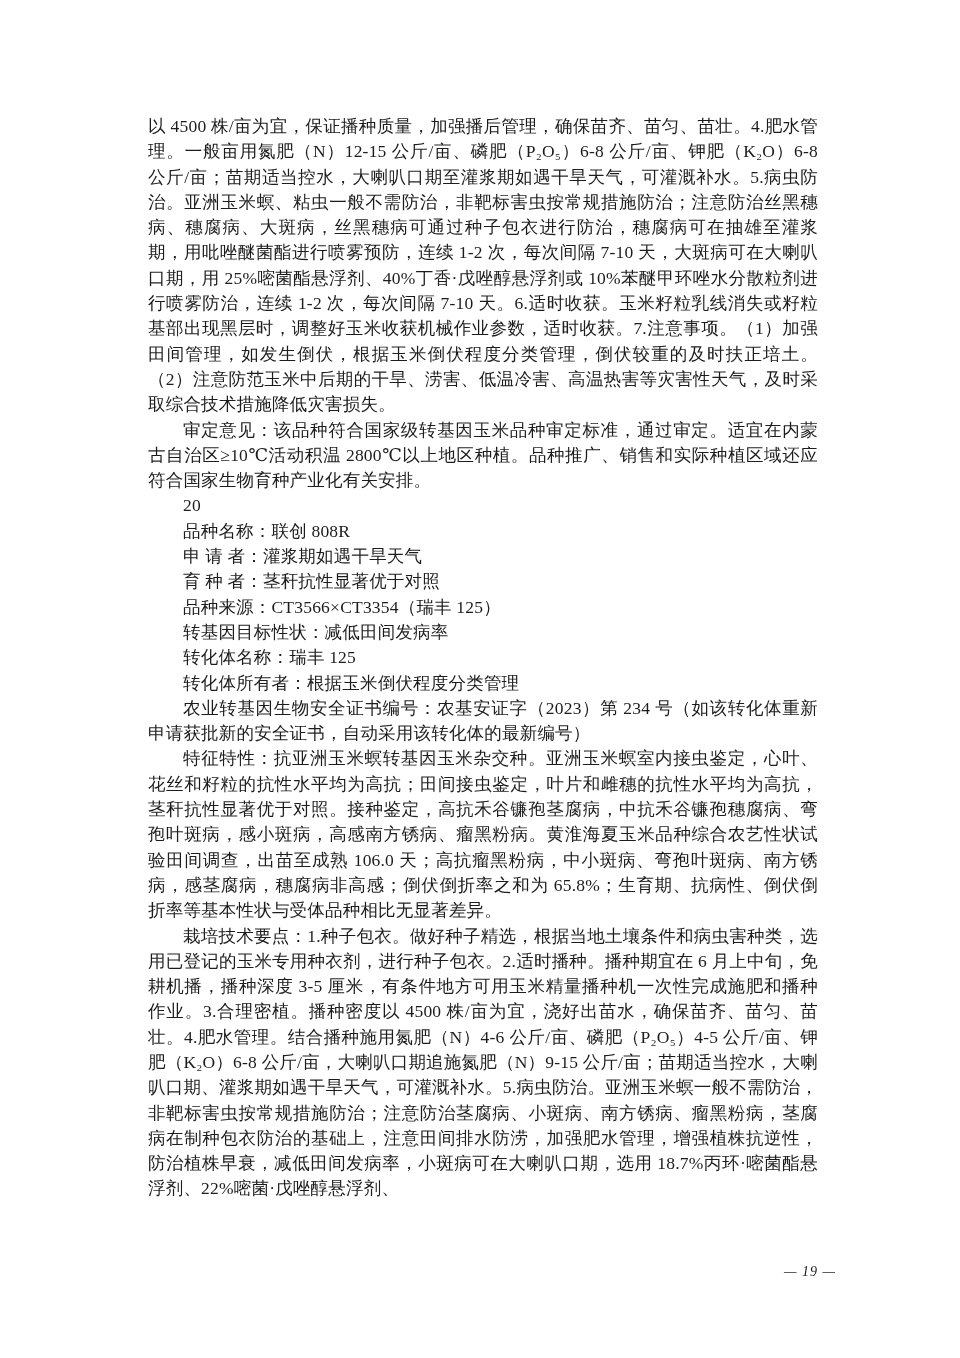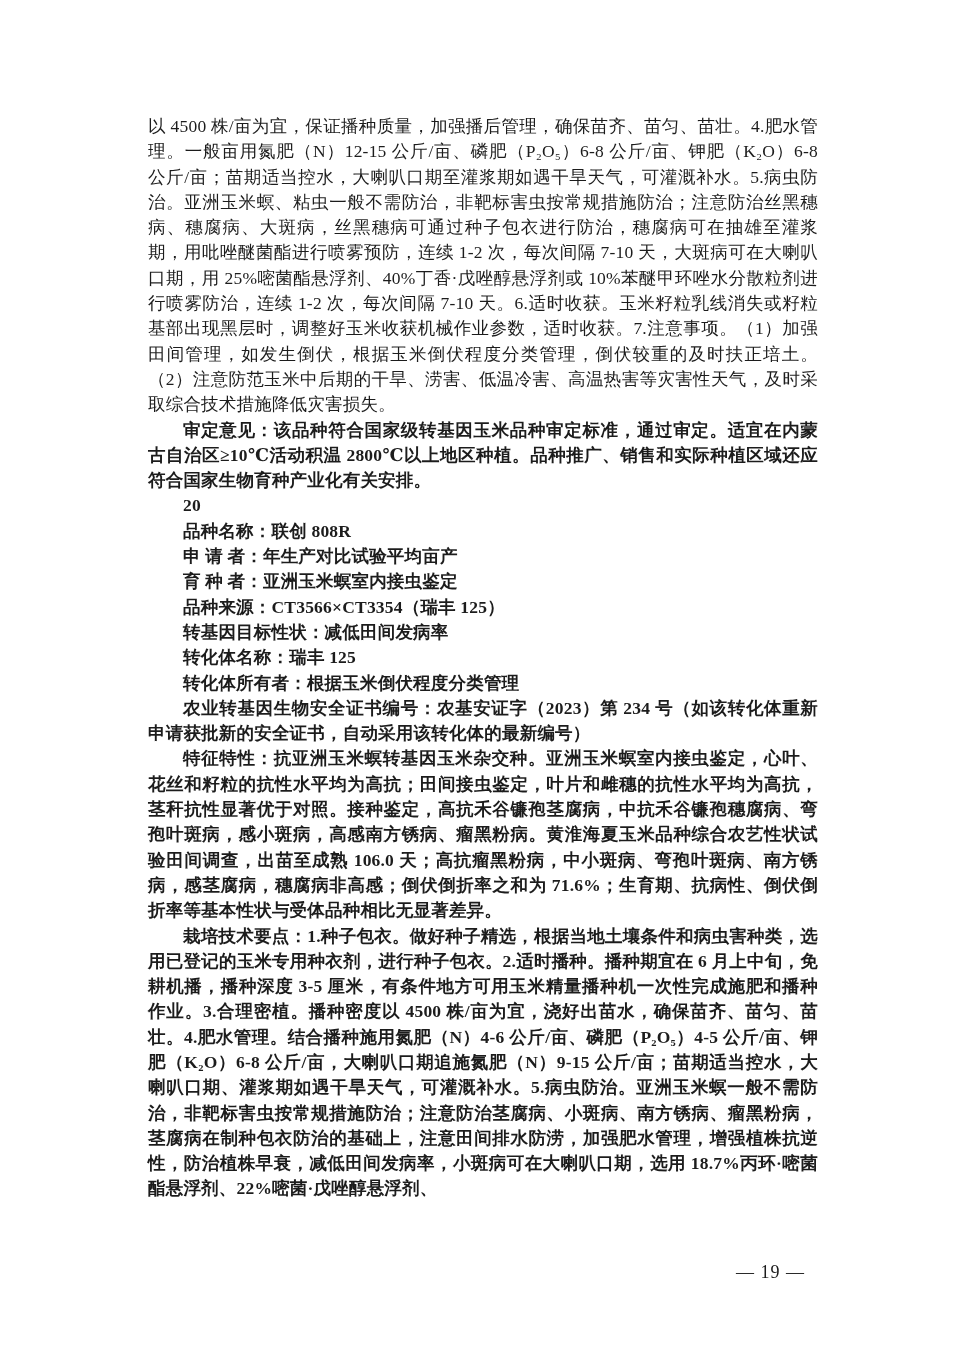--- a/index.html
+++ b/index.html
@@ -25,50 +25,50 @@
     line-height: 25.3px;
     text-align: justify;
     letter-spacing: 0.2px;
   }
   .text-block p {
     margin: 0;
     padding: 0;
   }
   .text-block p.indent {
     text-indent: 2em;
-    font-weight: bold;
   }
   .page-footer {
     position: absolute;
     top: 1260px;
     left: 736px;
     width: 100px;
-    font-size: 18px;
+    font-size: 14px;
     line-height: 24px;
-    text-align: left;
+    text-align: right;
     letter-spacing: 1px;
     white-space: nowrap;
+    font-style: italic;
   }
 </style>
 </head>
 <body>
 
 <div class="page">
 
   <div class="text-block">
     <p>以 4500 株/亩为宜，保证播种质量，加强播后管理，确保苗齐、苗匀、苗壮。4.肥水管理。一般亩用氮肥（N）12-15 公斤/亩、磷肥（P₂O₅）6-8 公斤/亩、钾肥（K₂O）6-8 公斤/亩；苗期适当控水，大喇叭口期至灌浆期如遇干旱天气，可灌溉补水。5.病虫防治。亚洲玉米螟、粘虫一般不需防治，非靶标害虫按常规措施防治；注意防治丝黑穗病、穗腐病、大斑病，丝黑穗病可通过种子包衣进行防治，穗腐病可在抽雄至灌浆期，用吡唑醚菌酯进行喷雾预防，连续 1-2 次，每次间隔 7-10 天，大斑病可在大喇叭口期，用 25%嘧菌酯悬浮剂、40%丁香·戊唑醇悬浮剂或 10%苯醚甲环唑水分散粒剂进行喷雾防治，连续 1-2 次，每次间隔 7-10 天。6.适时收获。玉米籽粒乳线消失或籽粒基部出现黑层时，调整好玉米收获机械作业参数，适时收获。7.注意事项。（1）加强田间管理，如发生倒伏，根据玉米倒伏程度分类管理，倒伏较重的及时扶正培土。（2）注意防范玉米中后期的干旱、涝害、低温冷害、高温热害等灾害性天气，及时采取综合技术措施降低灾害损失。</p>
     <p class="indent">审定意见：该品种符合国家级转基因玉米品种审定标准，通过审定。适宜在内蒙古自治区≥10℃活动积温 2800℃以上地区种植。品种推广、销售和实际种植区域还应符合国家生物育种产业化有关安排。</p>
     <p class="indent">20</p>
     <p class="indent">品种名称：联创 808R</p>
-    <p class="indent">申 请 者：年生产对比试验平均亩产</p>
-    <p class="indent">育 种 者：亚洲玉米螟室内接虫鉴定</p>
+    <p class="indent">申 请 者：灌浆期如遇干旱天气</p>
+    <p class="indent">育 种 者：茎秆抗性显著优于对照</p>
     <p class="indent">品种来源：CT3566×CT3354（瑞丰 125）</p>
     <p class="indent">转基因目标性状：减低田间发病率</p>
     <p class="indent">转化体名称：瑞丰 125</p>
     <p class="indent">转化体所有者：根据玉米倒伏程度分类管理</p>
     <p class="indent">农业转基因生物安全证书编号：农基安证字（2023）第 234 号（如该转化体重新申请获批新的安全证书，自动采用该转化体的最新编号）</p>
-    <p class="indent">特征特性：抗亚洲玉米螟转基因玉米杂交种。亚洲玉米螟室内接虫鉴定，心叶、花丝和籽粒的抗性水平均为高抗；田间接虫鉴定，叶片和雌穗的抗性水平均为高抗，茎秆抗性显著优于对照。接种鉴定，高抗禾谷镰孢茎腐病，中抗禾谷镰孢穗腐病、弯孢叶斑病，感小斑病，高感南方锈病、瘤黑粉病。黄淮海夏玉米品种综合农艺性状试验田间调查，出苗至成熟 106.0 天；高抗瘤黑粉病，中小斑病、弯孢叶斑病、南方锈病，感茎腐病，穗腐病非高感；倒伏倒折率之和为 71.6%；生育期、抗病性、倒伏倒折率等基本性状与受体品种相比无显著差异。</p>
+    <p class="indent">特征特性：抗亚洲玉米螟转基因玉米杂交种。亚洲玉米螟室内接虫鉴定，心叶、花丝和籽粒的抗性水平均为高抗；田间接虫鉴定，叶片和雌穗的抗性水平均为高抗，茎秆抗性显著优于对照。接种鉴定，高抗禾谷镰孢茎腐病，中抗禾谷镰孢穗腐病、弯孢叶斑病，感小斑病，高感南方锈病、瘤黑粉病。黄淮海夏玉米品种综合农艺性状试验田间调查，出苗至成熟 106.0 天；高抗瘤黑粉病，中小斑病、弯孢叶斑病、南方锈病，感茎腐病，穗腐病非高感；倒伏倒折率之和为 65.8%；生育期、抗病性、倒伏倒折率等基本性状与受体品种相比无显著差异。</p>
     <p class="indent">栽培技术要点：1.种子包衣。做好种子精选，根据当地土壤条件和病虫害种类，选用已登记的玉米专用种衣剂，进行种子包衣。2.适时播种。播种期宜在 6 月上中旬，免耕机播，播种深度 3-5 厘米，有条件地方可用玉米精量播种机一次性完成施肥和播种作业。3.合理密植。播种密度以 4500 株/亩为宜，浇好出苗水，确保苗齐、苗匀、苗壮。4.肥水管理。结合播种施用氮肥（N）4-6 公斤/亩、磷肥（P₂O₅）4-5 公斤/亩、钾肥（K₂O）6-8 公斤/亩，大喇叭口期追施氮肥（N）9-15 公斤/亩；苗期适当控水，大喇叭口期、灌浆期如遇干旱天气，可灌溉补水。5.病虫防治。亚洲玉米螟一般不需防治，非靶标害虫按常规措施防治；注意防治茎腐病、小斑病、南方锈病、瘤黑粉病，茎腐病在制种包衣防治的基础上，注意田间排水防涝，加强肥水管理，增强植株抗逆性，防治植株早衰，减低田间发病率，小斑病可在大喇叭口期，选用 18.7%丙环·嘧菌酯悬浮剂、22%嘧菌·戊唑醇悬浮剂、</p>
   </div>
 
   <div class="page-footer">— 19 —</div>
 
 </div>
 
 </body></html>

